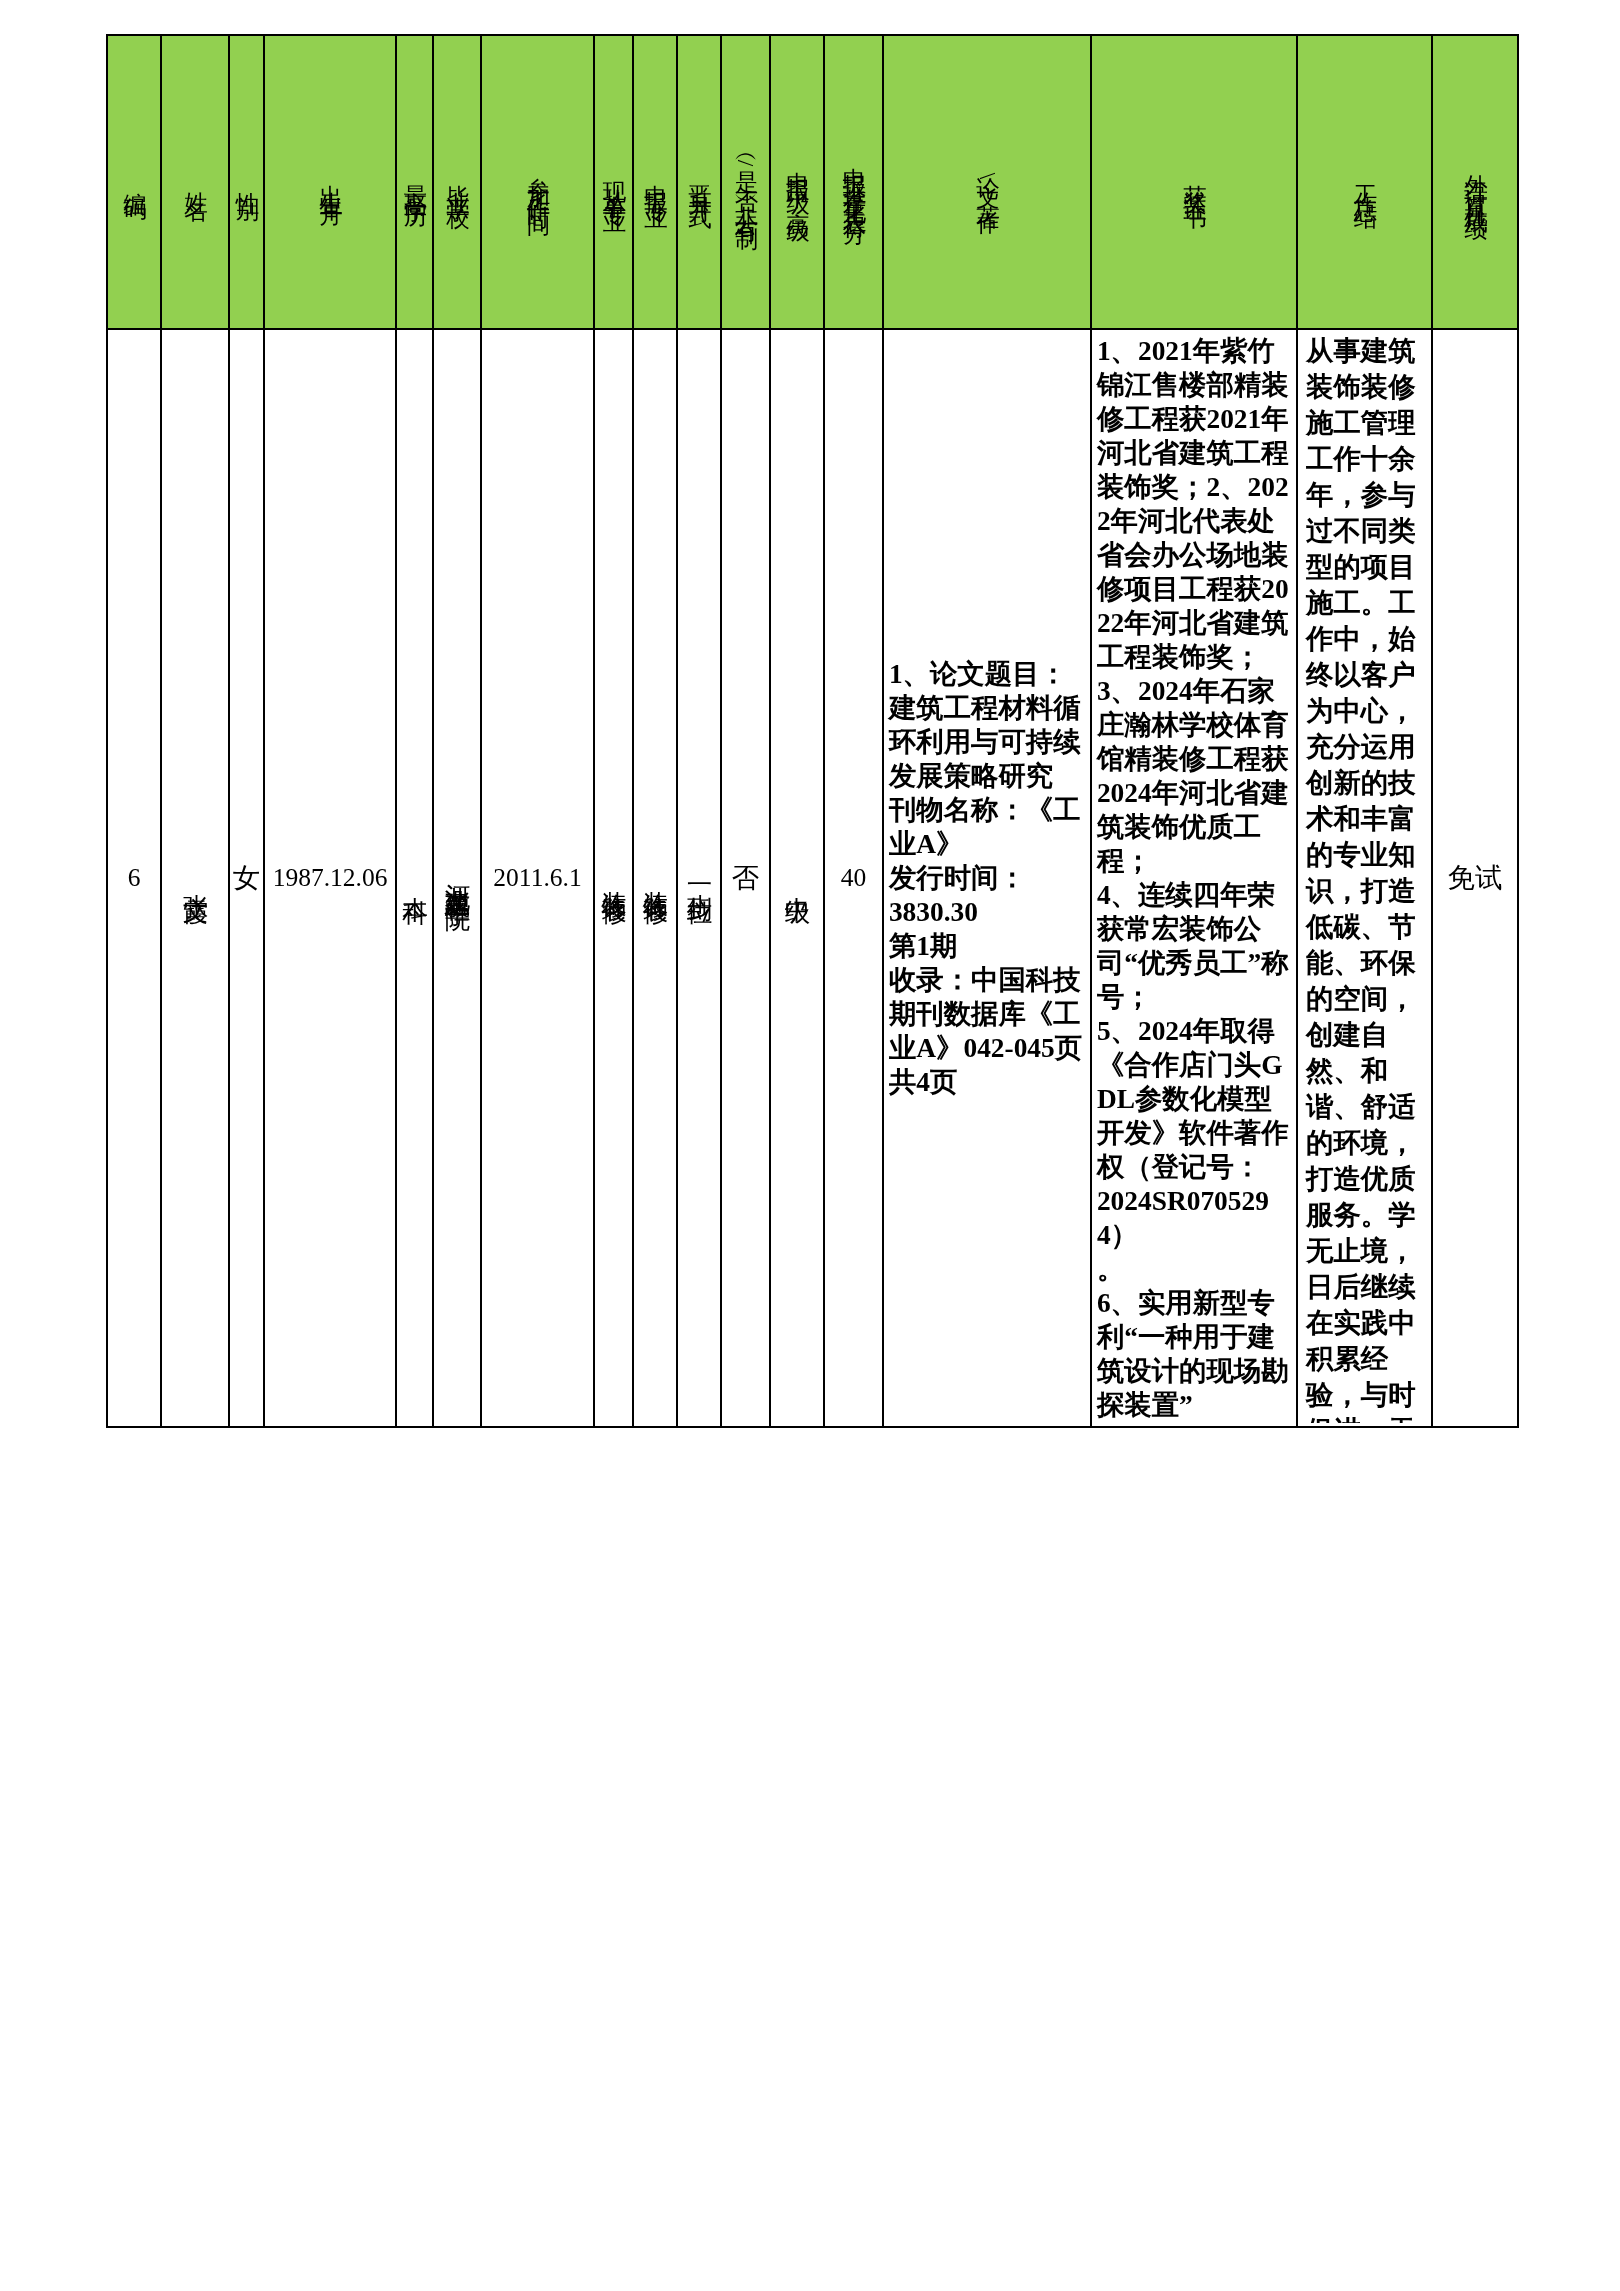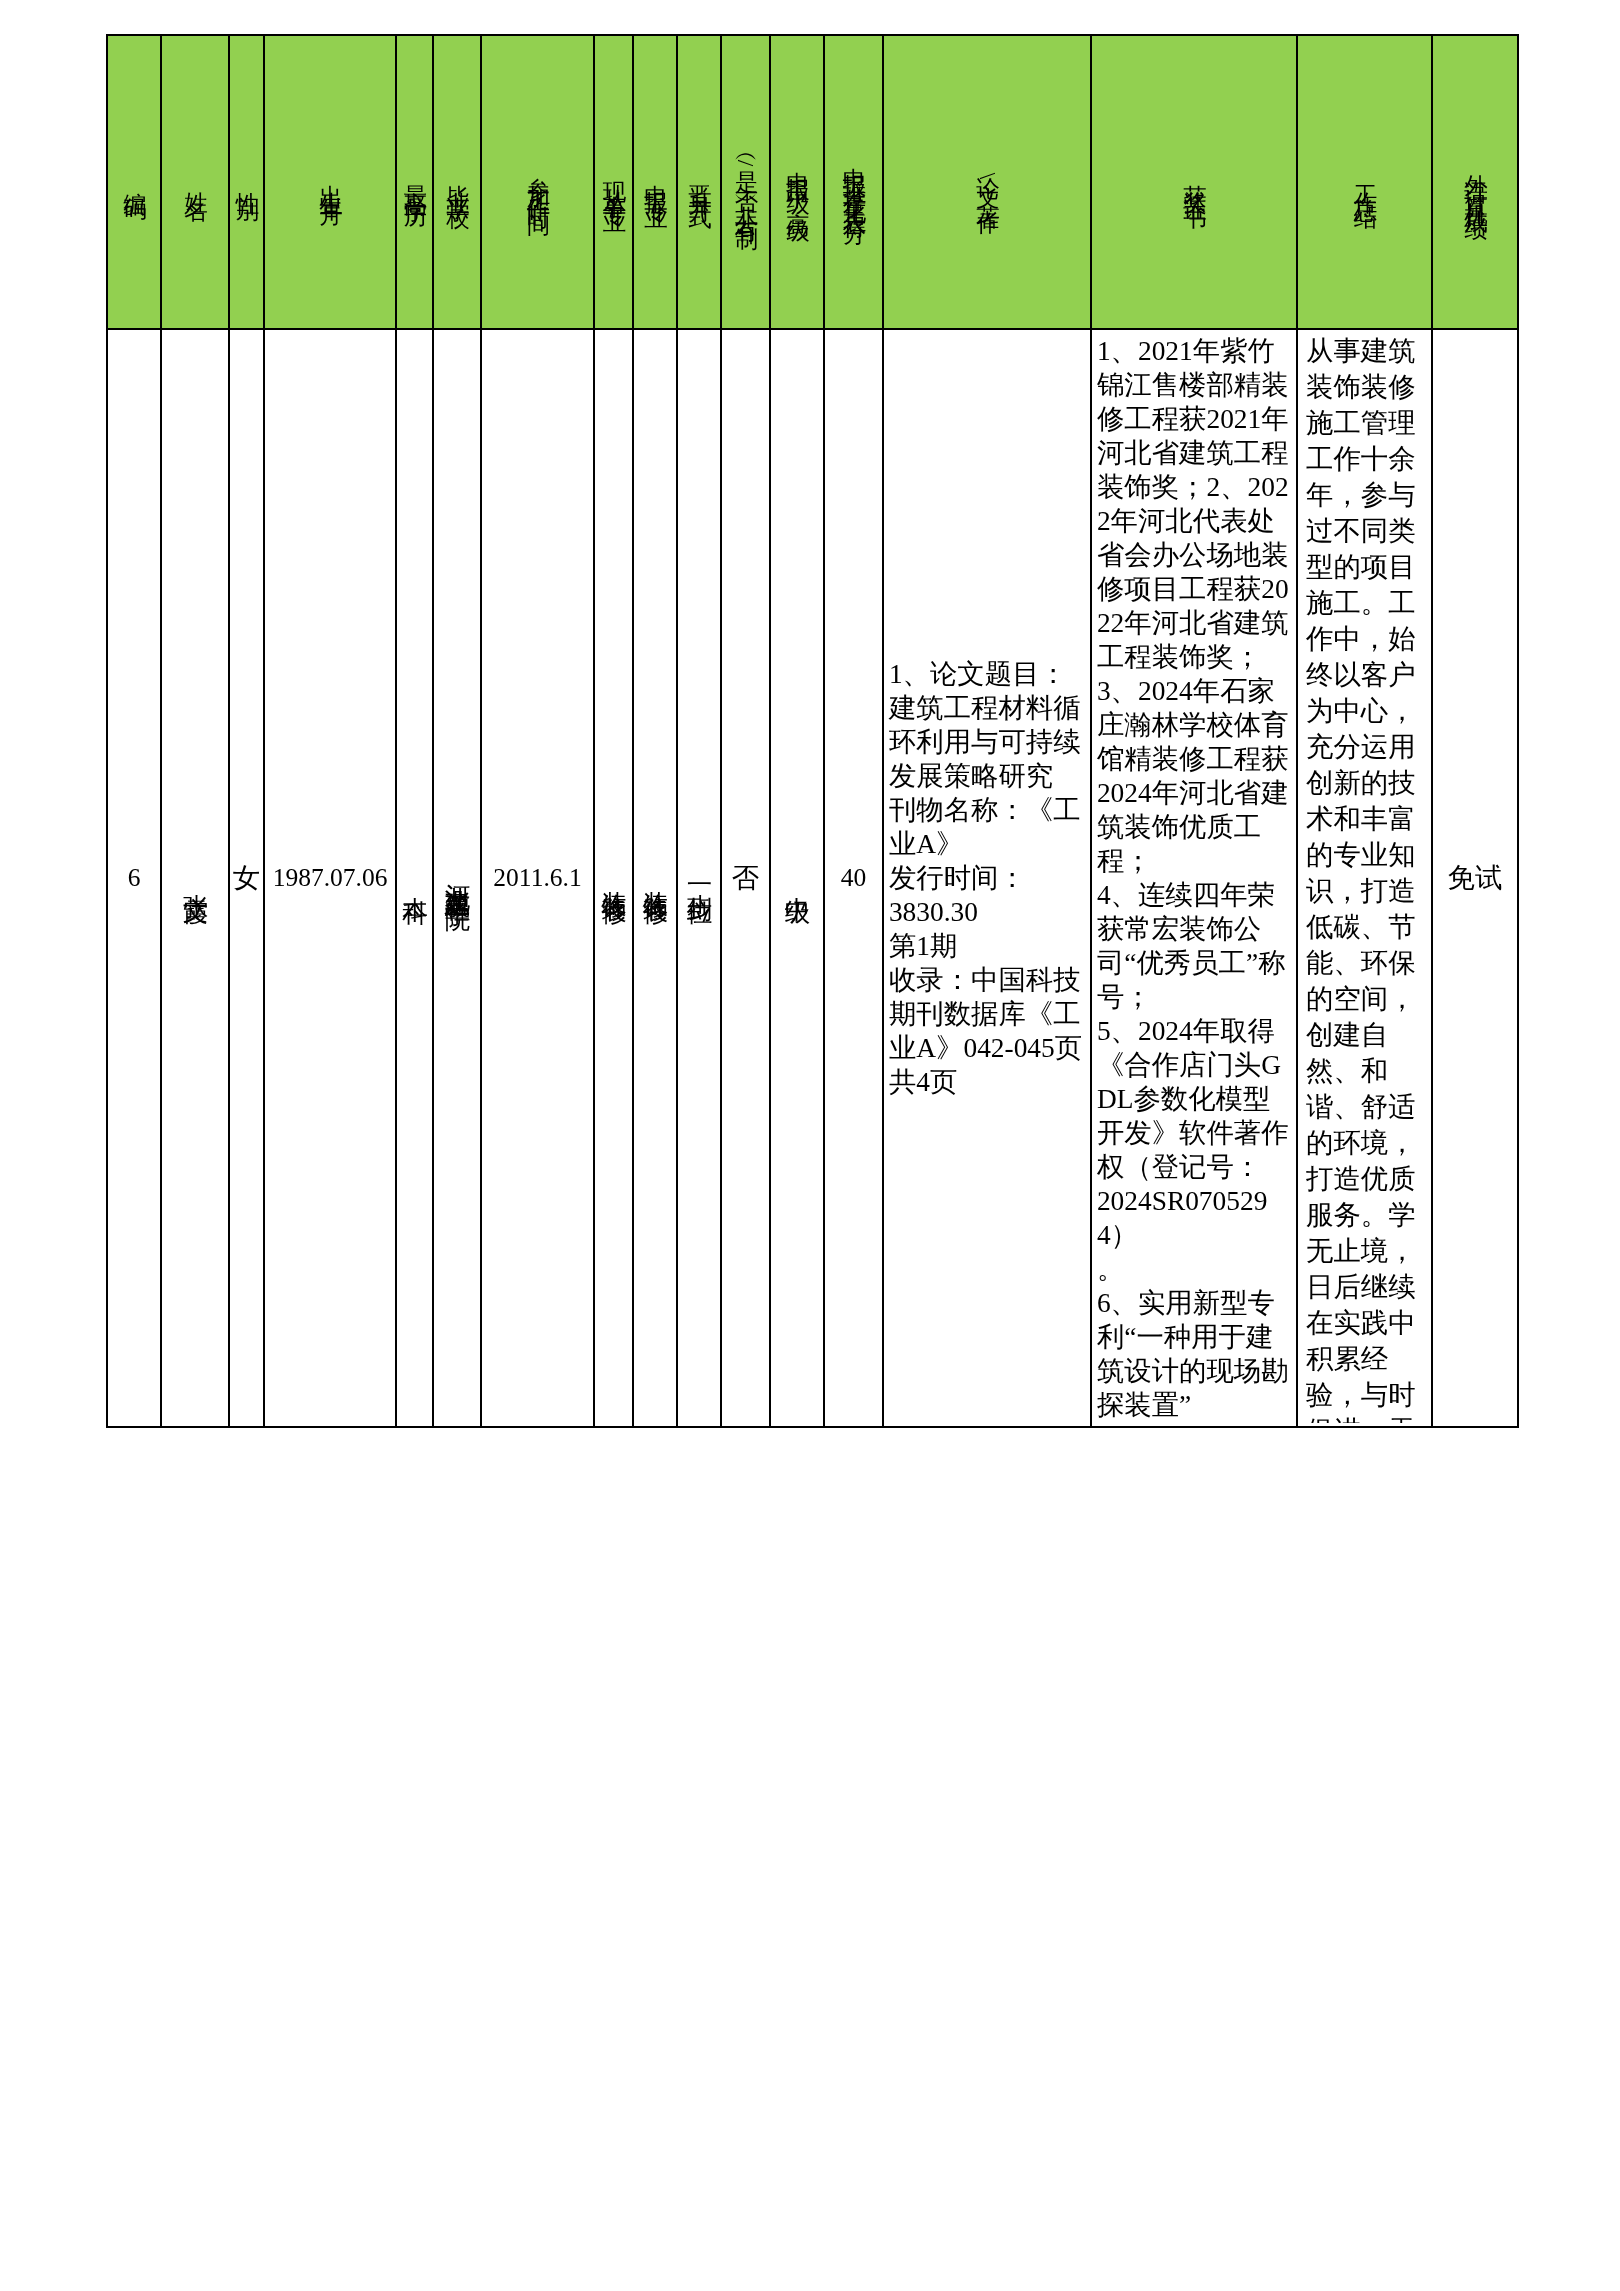--- a/index.html
+++ b/index.html
@@ -52,20 +52,21 @@
 
   
   td.h   { font-size: 27.4px; }
   td.num { font-size: 25.5px; white-space: nowrap; }
 
   
   .longwrap {
     max-height: 1090px;
     overflow: hidden;
     text-align: left;
+    font-weight: bold;
   }
   .longtext {
     font-size: 27.4px;
     line-height: 34px;
     text-align: left;
     white-space: pre-wrap;
     word-break: break-all;
     padding: 0 4.9px;
   }
   .longtext.tight { line-height: 36px; padding: 0 8px; }
@@ -111,21 +112,21 @@
       <th><span class="v">申报推荐量化表得分</span></th>
       <th><span class="v">论文\著作</span></th>
       <th><span class="v">获奖证书</span></th>
       <th><span class="v">工作总结</span></th>
       <th><span class="v">外语计算机成绩</span></th>
     </tr>
     <tr class="body">
       <td class="num">6</td>
       <td><span class="v">张文霞</span></td>
       <td class="h">女</td>
-      <td class="num">1987.07.06</td>
+      <td class="num">1987.12.06</td>
       <td><span class="v">本科</span></td>
       <td><span class="v">河北建筑工程学院</span></td>
       <td class="num">2011.6.1</td>
       <td><span class="v">装饰装修</span></td>
       <td><span class="v">装饰装修</span></td>
       <td><span class="v">一步到位</span></td>
       <td class="h">否</td>
       <td><span class="v">中级</span></td>
       <td class="num">40</td>
       <td>

